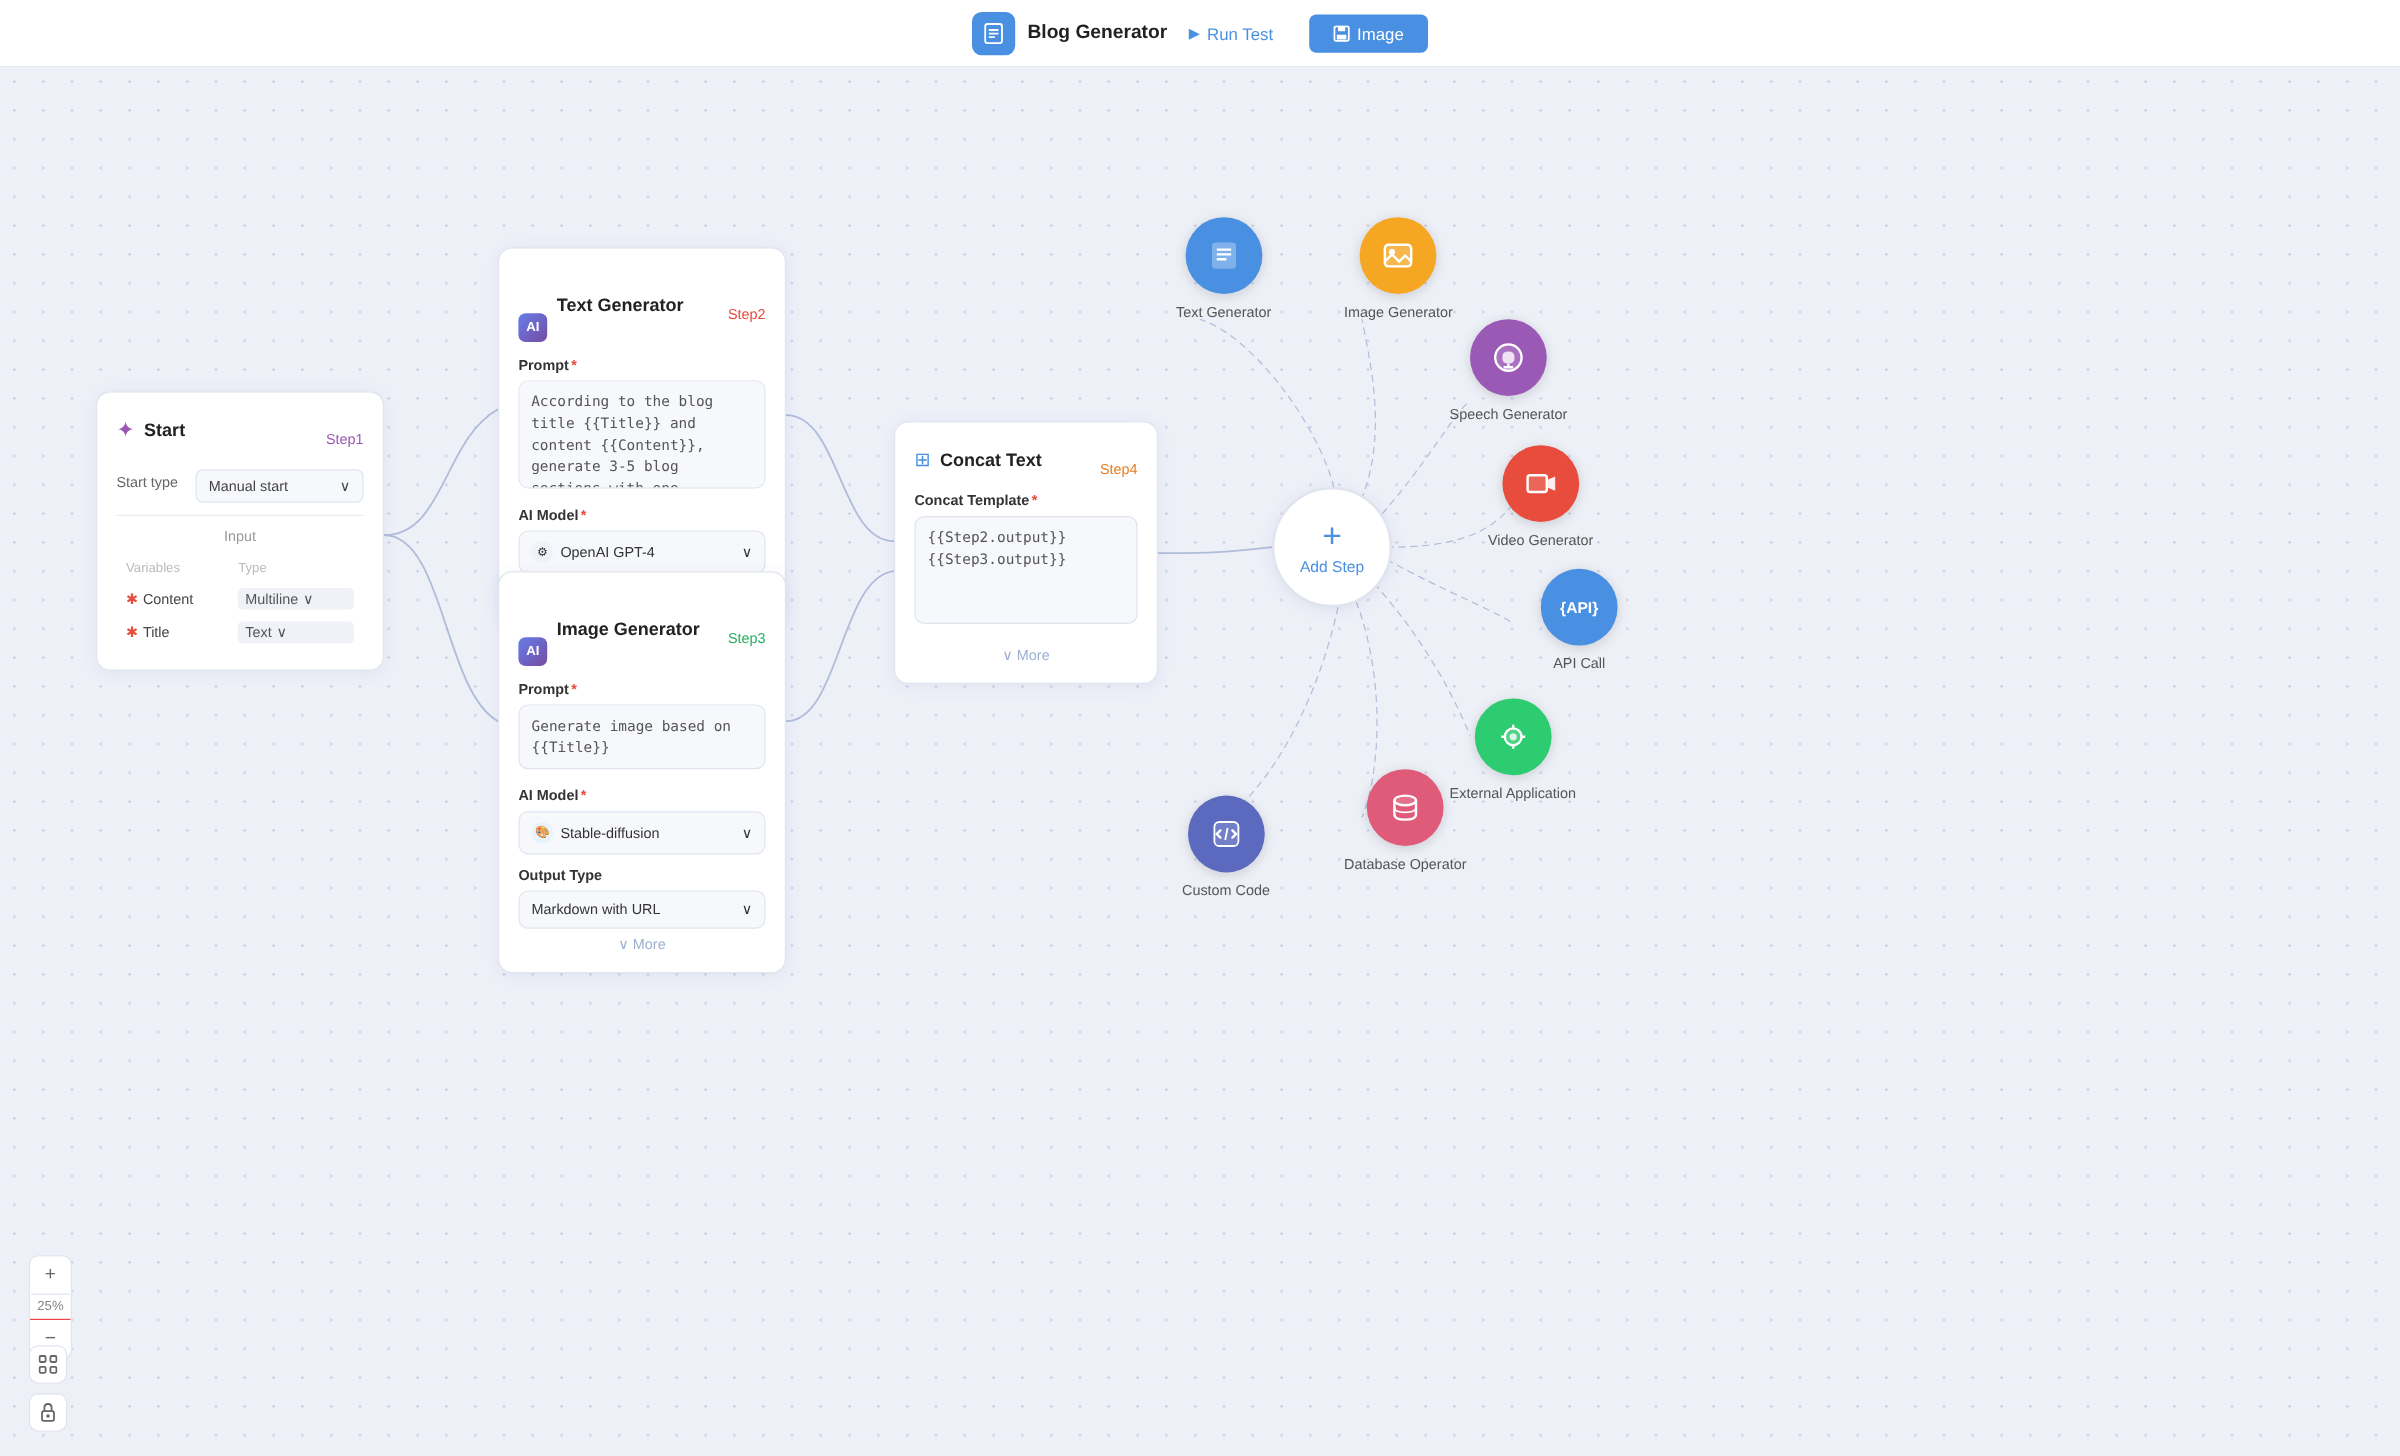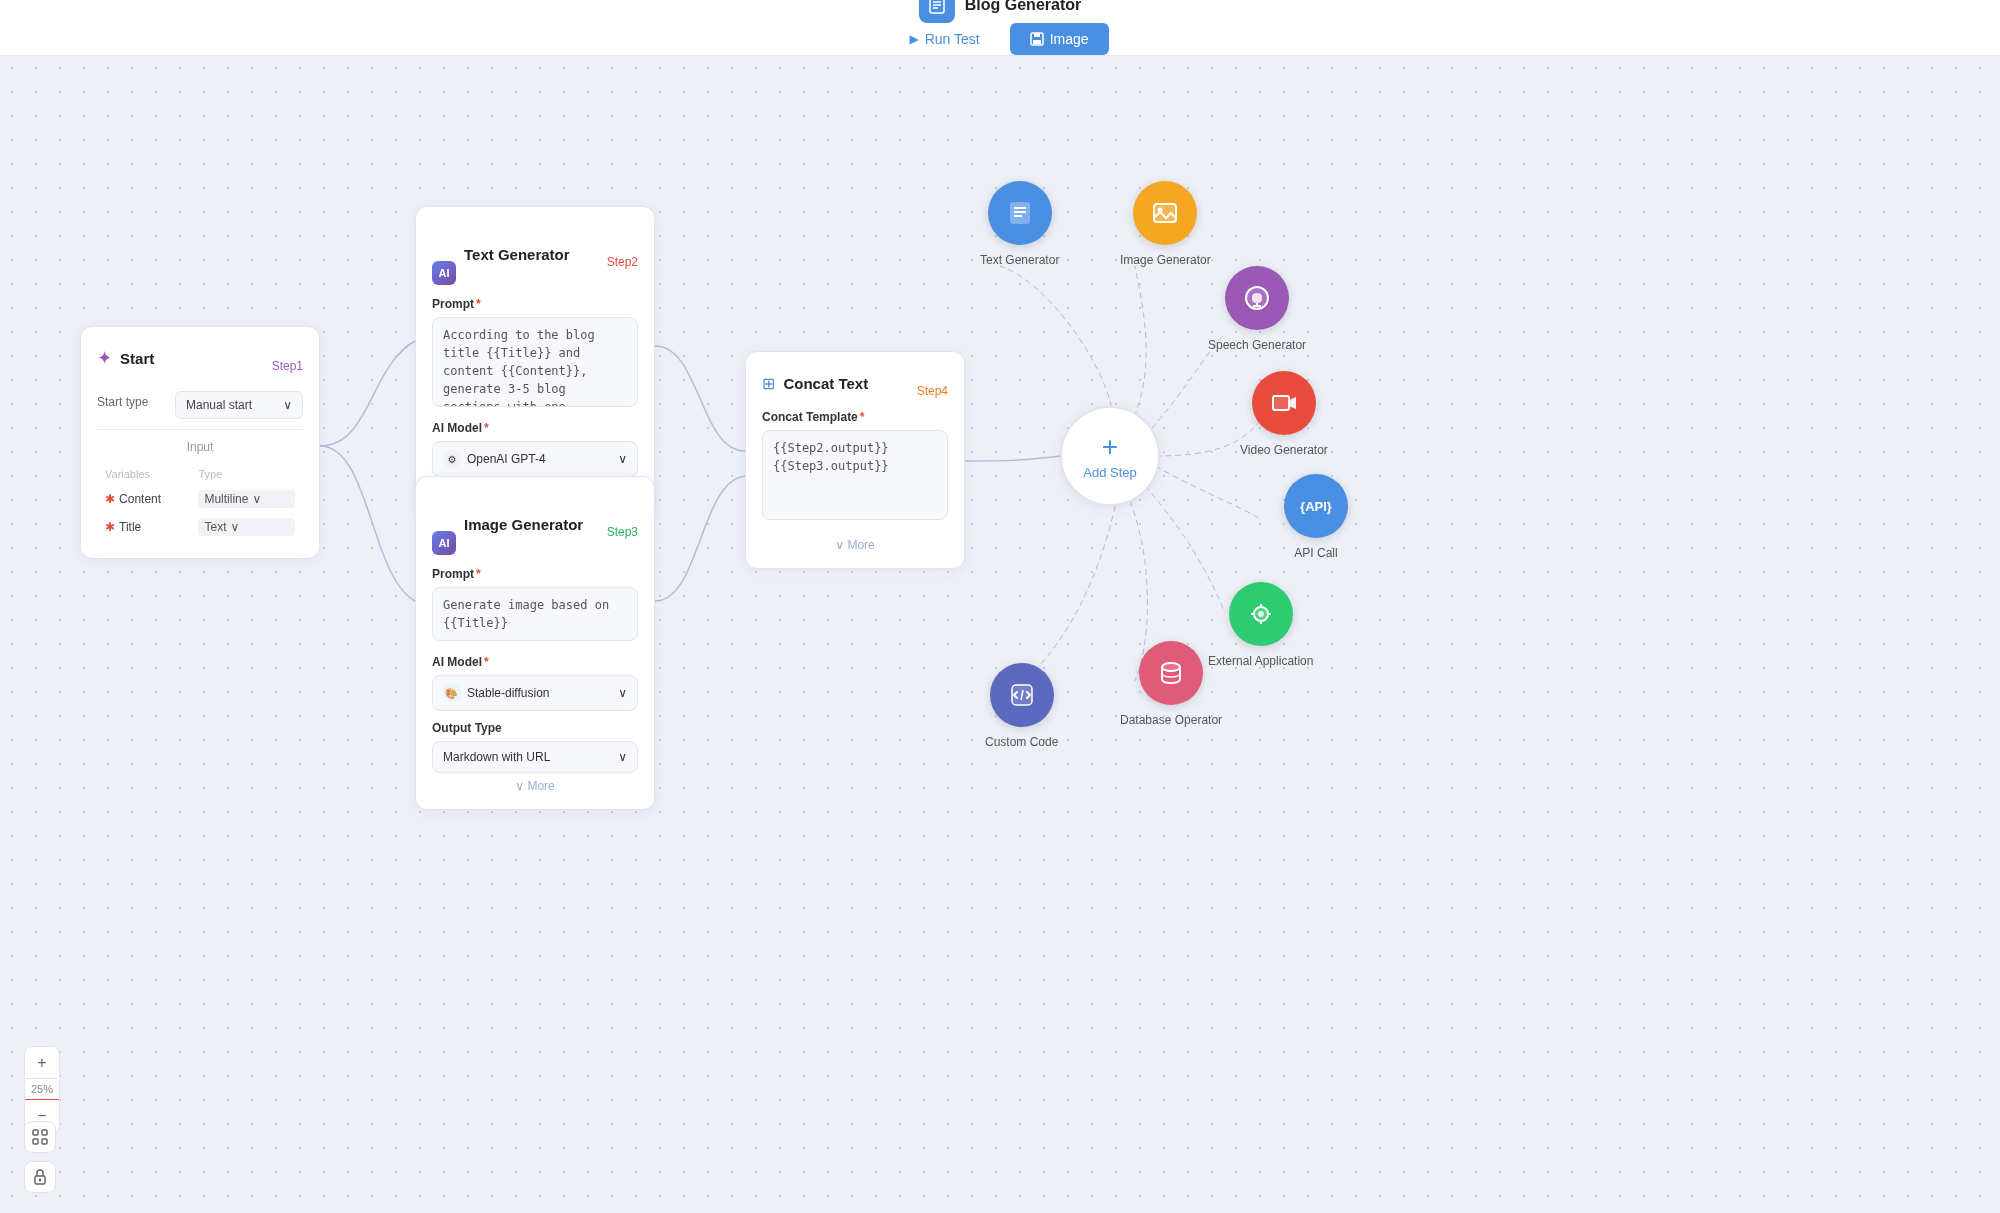--- a/index.html
+++ b/index.html
@@ -8,28 +8,27 @@
       background: #f0f2f8;
       width: 2000px;
       height: 1213px;
       overflow: hidden;
     }
 
     
     #header {
       display: flex;
       align-items: center;
-      justify-content: flex-end;
+      justify-content: center;
       background: #fff;
       border-bottom: 1px solid #e8eaf0;
       padding: 0 24px;
       height: 56px;
       position: relative;
       z-index: 10;
-      flex-direction: column;
     }
     .header-left {
       display: flex;
       align-items: center;
       gap: 10px;
     }
     .app-logo {
       width: 36px; height: 36px;
       background: #4a90e2;
       border-radius: 8px;
@@ -424,21 +423,21 @@
   <div class="node-card" id="node-start">
     <div class="node-header">
       <div class="node-title-group">
         <span class="start-icon-wrap">✦</span>
         <span class="node-title">Start</span>
       </div>
       <span class="node-step">Step1</span>
     </div>
     <div class="start-row">
       <span style="font-size:12px;color:#666;">Start type</span>
-      <div class="start-type-select" style="width:128px;align-items:flex-end;">
+      <div class="start-type-select" style="width:140px;align-items:flex-end;">
         <span>Manual start</span>
         <span>∨</span>
       </div>
     </div>
     <div class="divider"></div>
     <div class="input-section-title">Input</div>
     <table class="input-table">
       <thead>
         <tr>
           <th style="text-align:left;">Variables</th>

